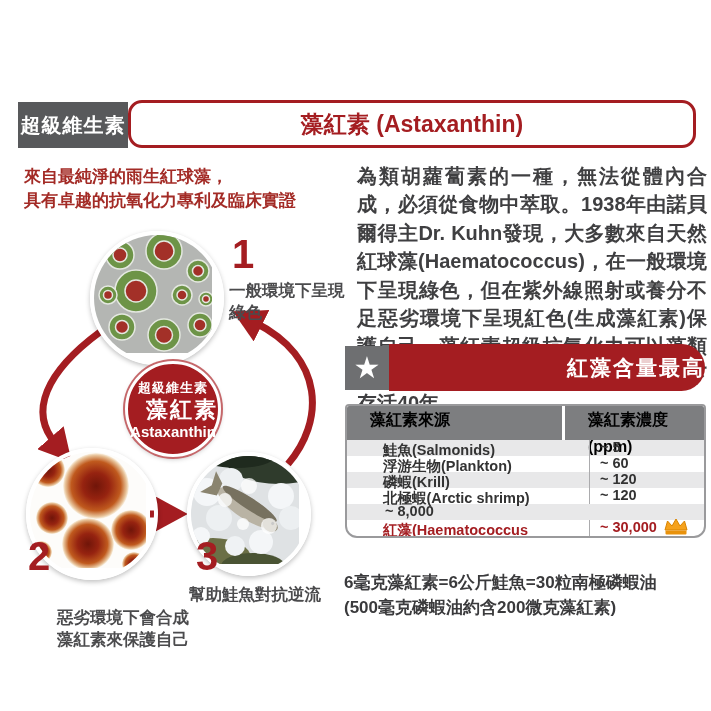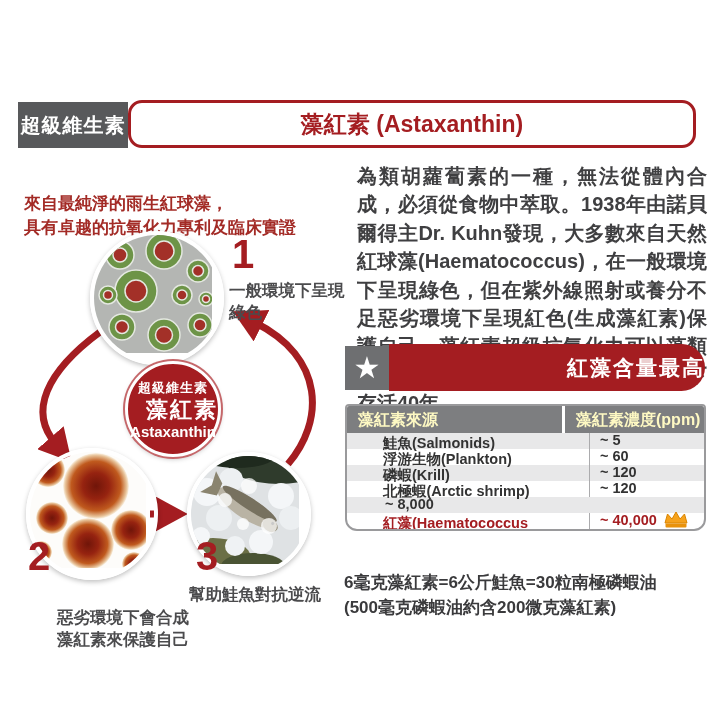--- a/index.html
+++ b/index.html
@@ -15,21 +15,21 @@
     font-size:20px;font-weight:bold;text-align:center;line-height:46px;letter-spacing:1px;
   }
   .title-banner{
     left:128px;top:100px;width:562px;height:42px;background:#fff;
     border:3px solid #A41D21;border-radius:14px;
     color:#A41D21;font-size:23px;font-weight:bold;text-align:center;line-height:42px;
   }
 
   
   .tagline{
-    left:24px;top:165px;width:330px;color:#A32B26;font-weight:bold;font-size:17px;line-height:1.4;margin-top:27px;
+    left:24px;top:165px;width:330px;color:#A32B26;font-weight:bold;font-size:17px;line-height:1.4;
   }
   .description{
     left:357px;top:162px;width:350px;color:#3F3F41;font-weight:bold;font-size:20px;
     line-height:1.42;text-align:justify;
   }
 
   
   .cell-circle{border-radius:50%;overflow:hidden;border:4px solid #fff;
     box-shadow:0 2px 5px rgba(0,0,0,.25);}
   .circle-1{left:90px;top:231px;width:126px;height:126px;}
@@ -64,22 +64,22 @@
     padding-left:18px;box-sizing:border-box;letter-spacing:2px;text-align:right;
   }
 
   
   .ppm-table{
     left:345px;top:404px;width:361px;border:2px solid #9A9A9C;border-radius:4px 4px 12px 12px;
     overflow:hidden;background:#fff;box-sizing:border-box;
   }
   .t-header{display:flex;background:#fff;}
   .t-header .hcell{
-    background:#7D7E80;color:#fef9c3;font-weight:bold;font-size:16px;height:27px;line-height:27px;
-    padding-left:11px;box-sizing:border-box;
+    background:#7D7E80;color:#000000;font-weight:bold;font-size:16px;height:34px;line-height:27px;
+    padding-left:23px;box-sizing:border-box;
   }
   .t-header .hc1{width:215px;margin-right:3px;}
   .t-header .hc2{flex:1;}
   .t-row{display:flex;height:16px;line-height:21.5px;font-size:14.5px;font-weight:bold;color:#333;padding-left:28px;}
   .t-row .c1{width:215px;padding-left:8px;box-sizing:border-box;border-right:1px solid #ABABAD;}
   .t-row .c2{flex:1;padding-left:10px;display:flex;align-items:center;gap:6px;}
   .t-row.alt{background:#E8E8E9;}
   .t-row.hl{color:#A41D21;}
   .crown{display:inline-block;margin-top:-3px;}
 
@@ -253,21 +253,21 @@
       </div>
   </div>
   <div class="t-row alt">
     <div class="c2">
         <span>~ 8,000</span>
       </div>
   </div>
   <div class="t-row hl">
     <div class="c1">紅藻(Haematococcus pluvialis)</div>
     <div class="c2">
-      <span>~ 40,000</span>
+      <span>~ 30,000</span>
       <svg class="crown" width="26" height="18" viewBox="0 0 26 18">
         <path d="M2 12 L4.5 3 L9 8 L13 1 L17 8 L21.5 3 L24 12 Z" fill="#F6A21C" stroke="#D98400" stroke-width="1"></path>
         <rect x="2.5" y="12.5" width="21" height="4" rx="1" fill="#E9920B"></rect>
       </svg>
     </div>
   </div>
 </div>
 
 <div class="abs footnote">
   <div>6毫克藻紅素=6公斤鮭魚=30粒南極磷蝦油</div>

